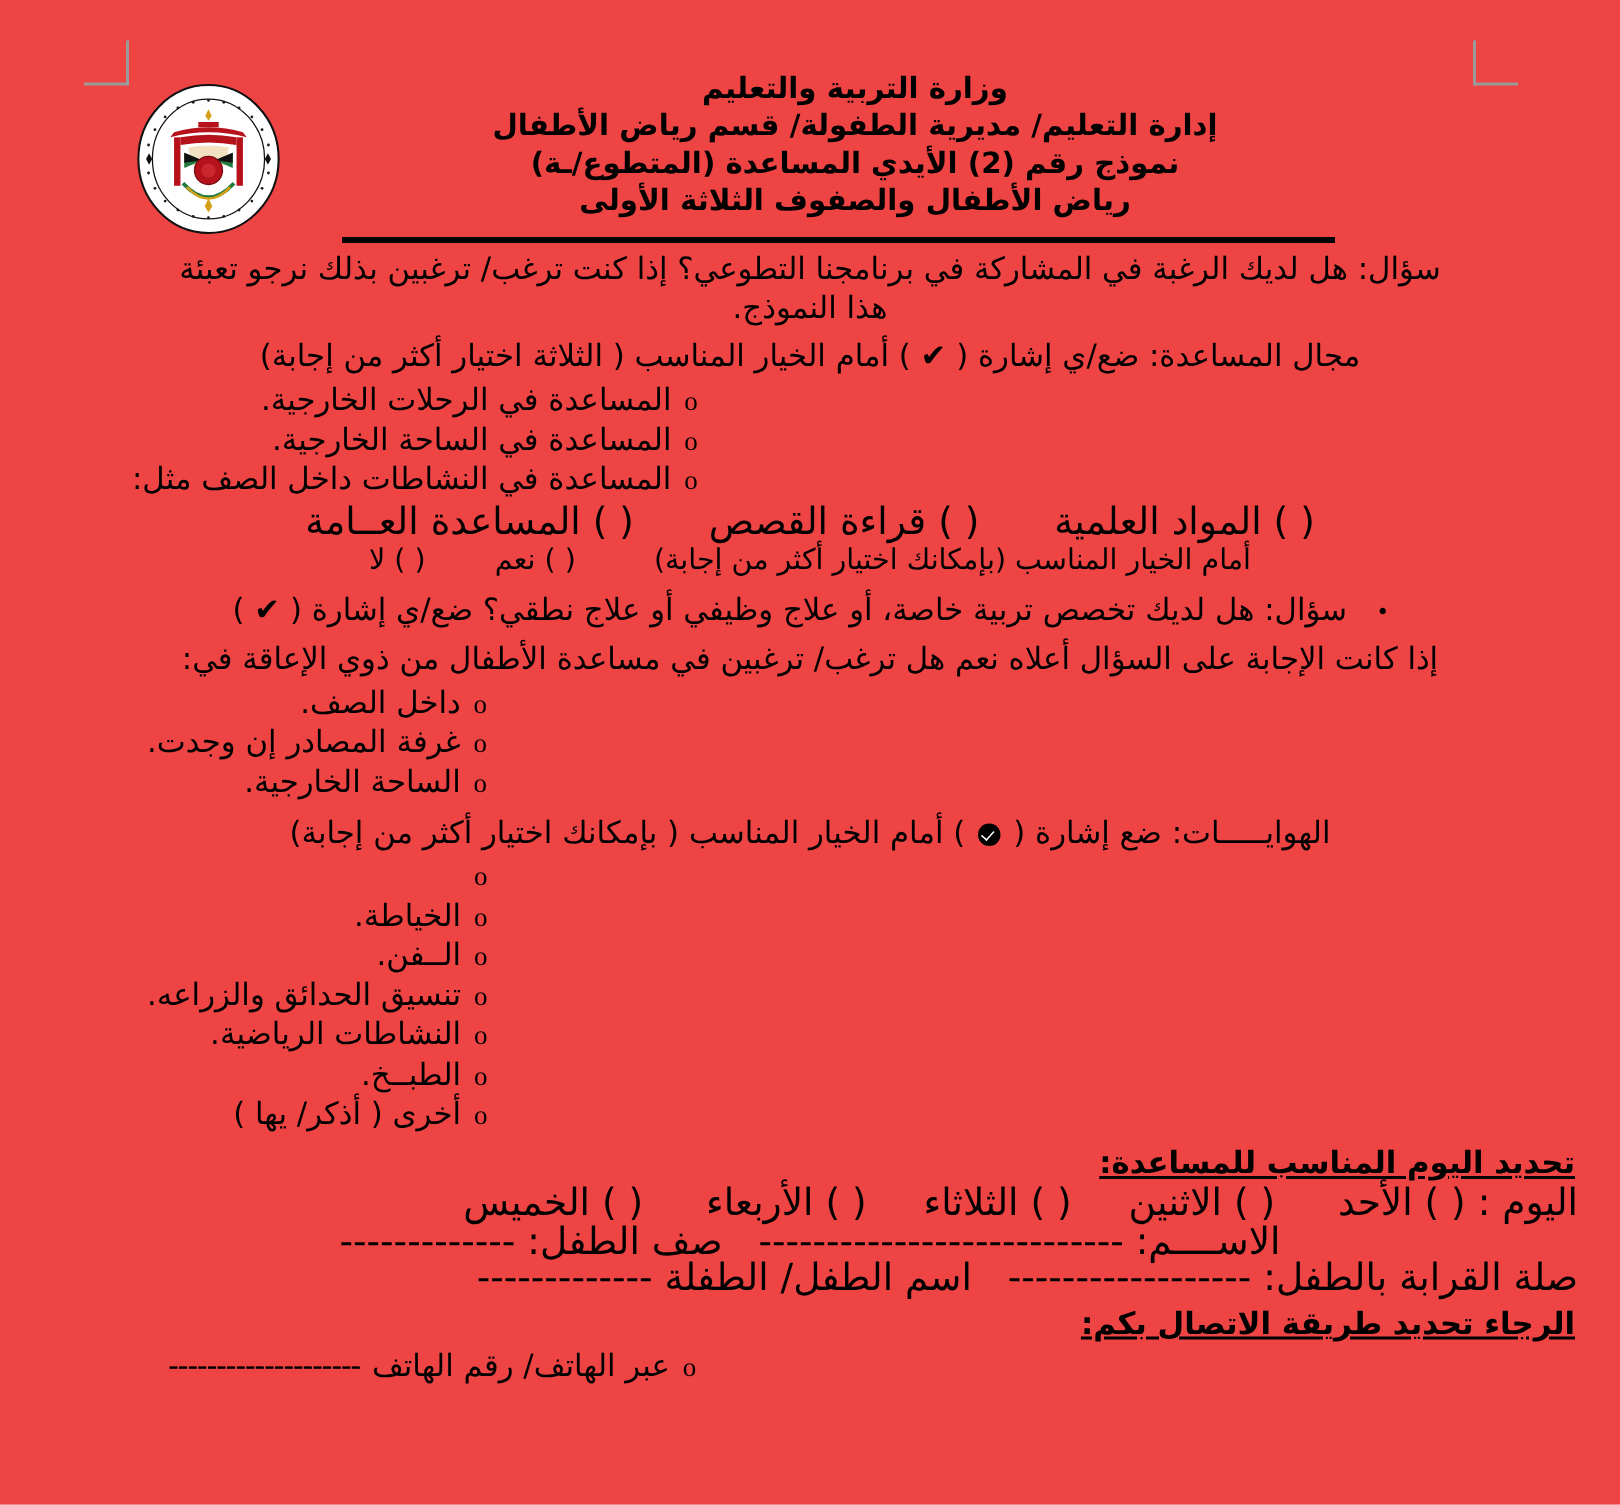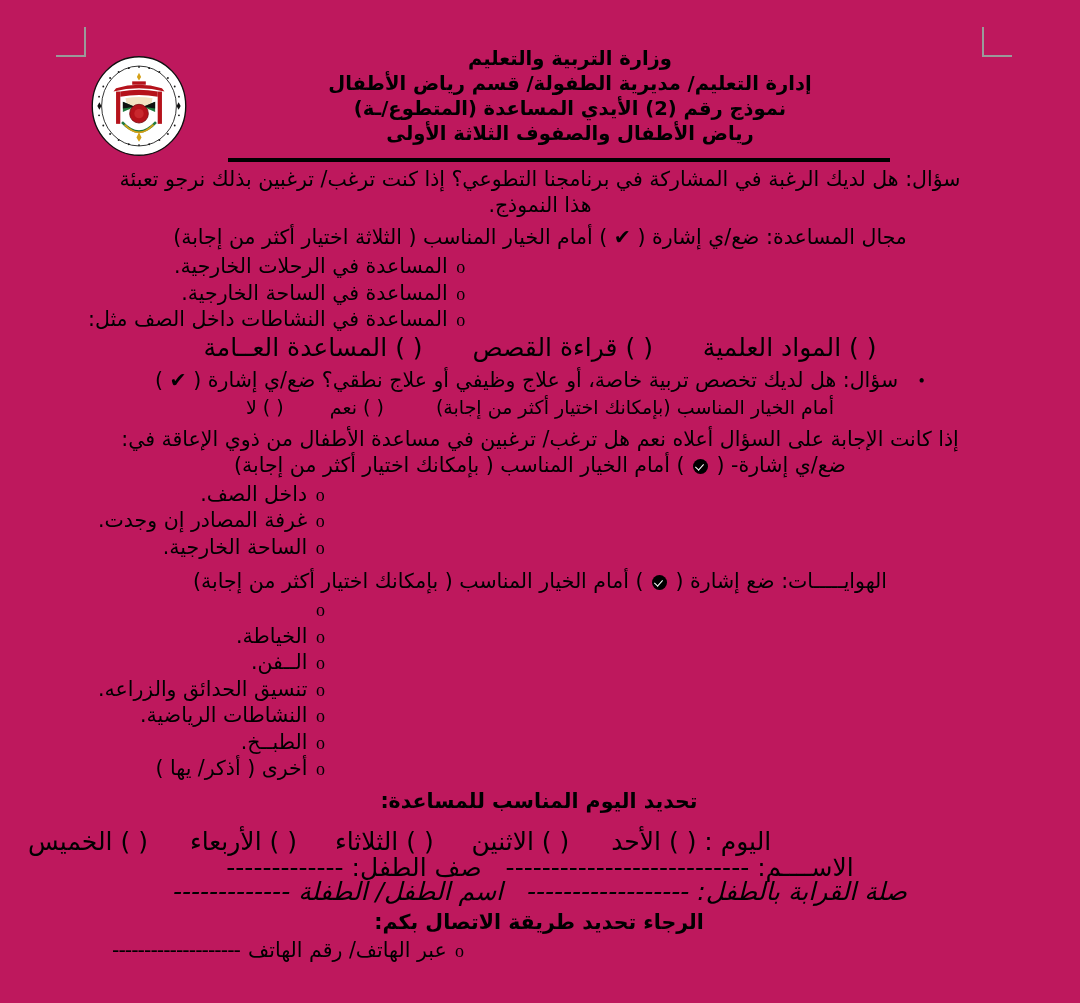--- a/index.html
+++ b/index.html
@@ -13,21 +13,21 @@
     height: 1003px;
     position: relative;
     font-family: "DejaVu Sans", "Liberation Sans", sans-serif;
     color: #000000;
     overflow: hidden;
   }
 
   .page {
     position: absolute;
     inset: 0;
-    background: #be185d;
+    background: #ef4444;
   }
 
   
   .crop-mark {
     position: absolute;
     width: 30px;
     height: 30px;
     pointer-events: none;
   }
   .crop-mark::before,
@@ -103,21 +103,21 @@
     top: 166px;
     right: 28px;
     left: 28px;
   }
   .line {
     font-size: 20.5px;
     line-height: 25.5px;
     white-space: nowrap;
   }
   .bold { font-weight: bold; }
-  .right { text-align: center; }
+  .right { text-align: right; text-decoration: underline; }
 
   .para {
     font-size: 20.5px;
     line-height: 26px;
     font-weight: normal;
     text-align: center;
   }
 
   
   .olist {
@@ -288,42 +288,37 @@
       <span>( )</span>
       <span>المواد العلمية</span>
       <span style="display:inline-block;width:34px"></span>
       <span>( )</span>
       <span>قراءة القصص</span>
       <span style="display:inline-block;width:34px"></span>
       <span>( )</span>
       <span>المساعدة العــامة</span>
     </div>
 
+    <div class="para" style="font-size:19px;">
+      <span>أمام الخيار المناسب (بإمكانك اختيار أكثر من إجابة)</span>
+      <span style="display:inline-block;width:40px"></span>
+      <span>( )</span>
+      <span>نعم</span>
+      <span style="display:inline-block;width:34px"></span>
+      <span>( )</span>
+      <span>لا</span>
+    </div>
+
     <div class="para" style="margin-top:7px;">
       <span class="obullet" style="width:auto;margin-left:14px;">•</span>
       <span>سؤال: هل لديك تخصص تربية خاصة، أو علاج وظيفي أو علاج نطقي؟ ضع/ي إشارة ( ✔ )</span>
     </div>
 
-    <div class="para" style="font-size:19px;">
-      <span>أمام الخيار المناسب (بإمكانك اختيار أكثر من إجابة)</span>
-      <span style="display:inline-block;width:40px"></span>
-      <span>( )</span>
-      <span>نعم</span>
-      <span style="display:inline-block;width:34px"></span>
-      <span>( )</span>
-      <span>لا</span>
-    </div>
-
     <div class="para" style="margin-top:6px;">إذا كانت الإجابة على السؤال أعلاه نعم هل ترغب/ ترغبين في مساعدة الأطفال من ذوي الإعاقة في:</div>
 
-    <div class="para">
-      <span>ضع/ي إشارة- (</span>
-      <span class="check"></span>
-      <span>)  أمام الخيار المناسب ( بإمكانك اختيار أكثر من إجابة)</span>
-    </div>
 
     <div class="row-wrap" style="margin-top:4px;">
       <ul class="olist" style="margin-left:70px;">
         <li class="orow">
           <span class="obullet">o</span>
           <span class="otext">داخل الصف.</span>
         </li>
         <li class="orow">
           <span class="obullet">o</span>
           <span class="otext">غرفة المصادر إن وجدت.</span>
@@ -368,21 +363,21 @@
         </li>
         <li class="orow">
           <span class="obullet">o</span>
           <span class="otext">أخرى ( أذكر/ يها )</span>
         </li>
       </ul>
     </div>
 
     <div class="line bold right" style="margin-top:6px; padding-right:2px;">تحديد اليوم المناسب للمساعدة:</div>
 
-    <div class="opt-row" style="text-align:left; margin-top:16px;">
+    <div class="opt-row" style="text-align:right; margin-top:2px;">
       <span>اليوم :</span>
       <span>( )</span>
       <span>الأحد</span>
       <span style="display:inline-block;width:26px"></span>
       <span>( )</span>
       <span>الاثنين</span>
       <span style="display:inline-block;width:22px"></span>
       <span>( )</span>
       <span>الثلاثاء</span>
       <span style="display:inline-block;width:22px"></span>
@@ -394,21 +389,21 @@
     </div>
 
     <div class="opt-row" style="text-align:center; margin-top:2px;">
       <span>الاســــم:</span>
       <span class="dash-fill">---------------------------</span>
       <span style="display:inline-block;width:8px"></span>
       <span>صف الطفل:</span>
       <span class="dash-fill">-------------</span>
     </div>
 
-    <div class="opt-row" style="text-align:center;font-style:italic;">
+    <div class="opt-row" style="text-align:right;">
       <span>صلة القرابة بالطفل:</span>
       <span class="dash-fill">------------------</span>
       <span style="display:inline-block;width:8px"></span>
       <span>اسم الطفل/ الطفلة</span>
       <span class="dash-fill">-------------</span>
     </div>
 
     <div class="line bold right" style="margin-top:6px; padding-right:2px;">الرجاء تحديد طريقة الاتصال بكم:</div>
 
     <div class="row-wrap" style="margin-top:2px;">

